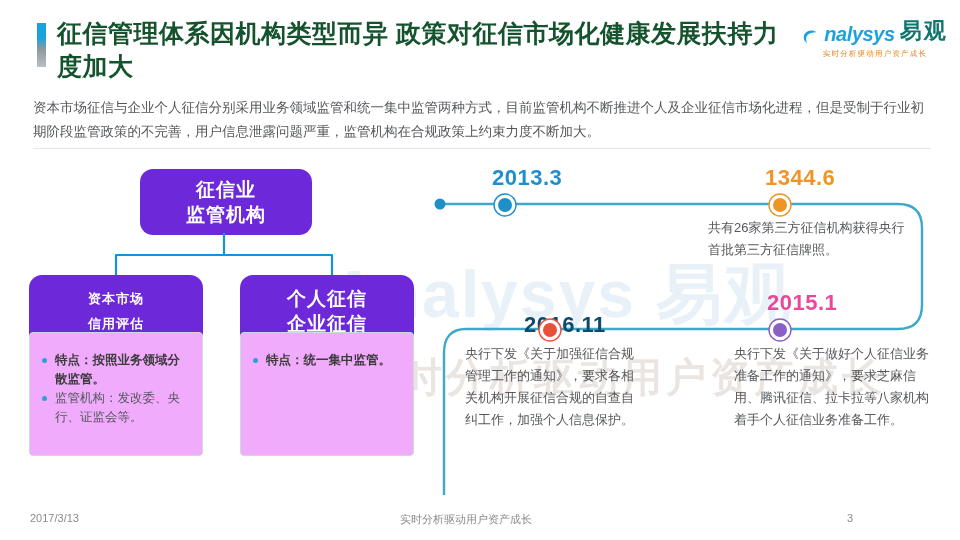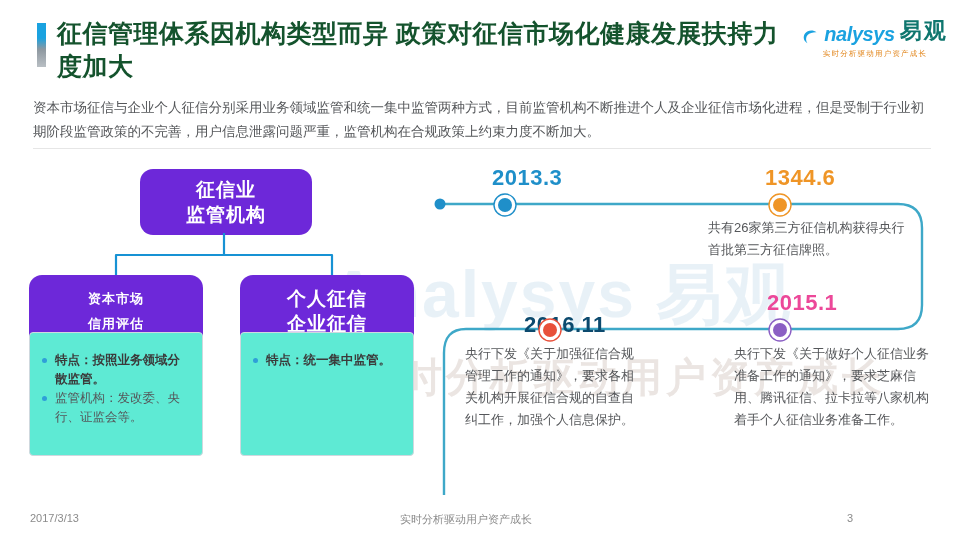--- a/index.html
+++ b/index.html
@@ -132,21 +132,21 @@
     width:172px; height:66px;
     font-size:19px;
   }
   .box-l { left:29px; top:115px; width:174px; height:72px; font-size:13px; }
   .box-r { left:240px; top:115px; width:174px; height:72px; font-size:19px; }
 
   .connector { position:absolute; left:29px; top:73px; width:390px; height:48px; }
 
   .card {
     position:absolute;
-    background:#5eead4;
+    background:#f0abfc;
     border:1px solid #cfd8de;
     border-radius:4px;
     padding:18px 10px 10px 10px;
   }
   .card-l { left:29px; top:172px; width:174px; height:124px; }
   .card-r { left:240px; top:172px; width:174px; height:124px; }
 
   .card ul { list-style:none; }
   .card li {
     position:relative;

